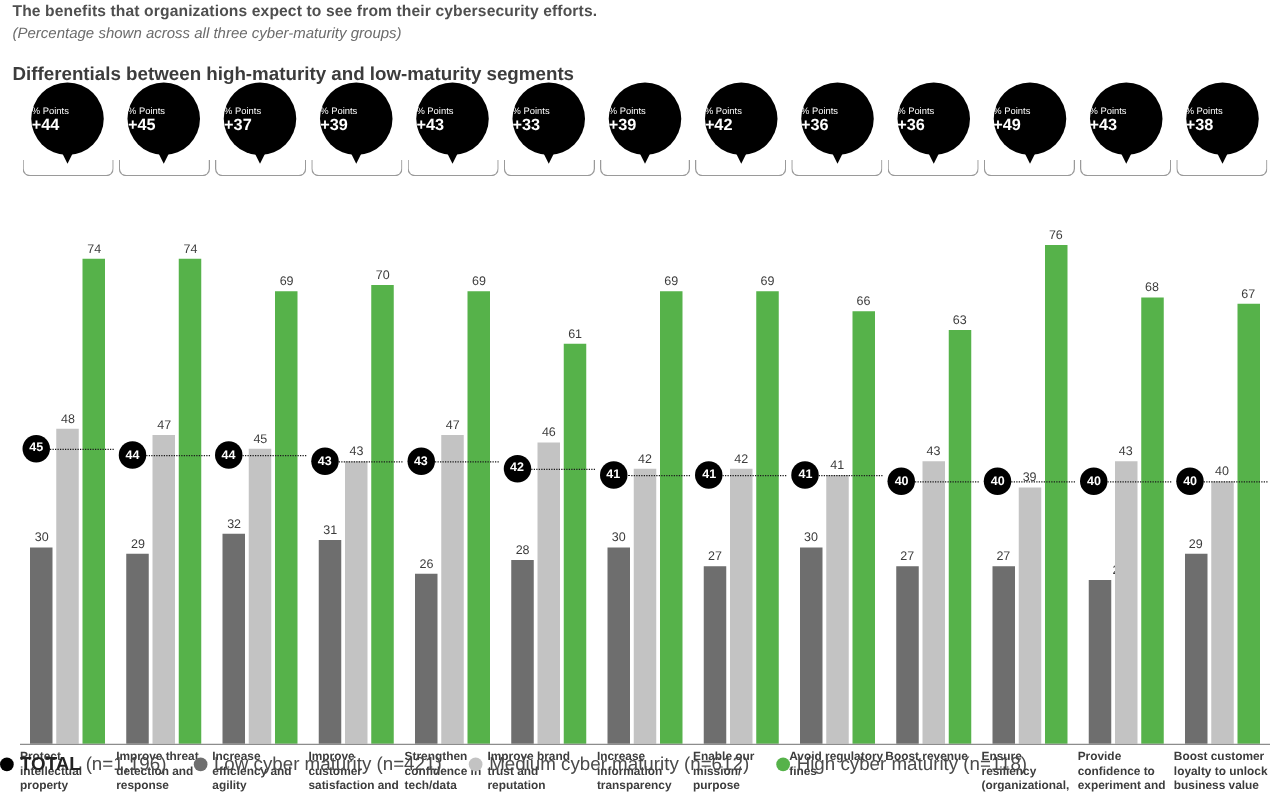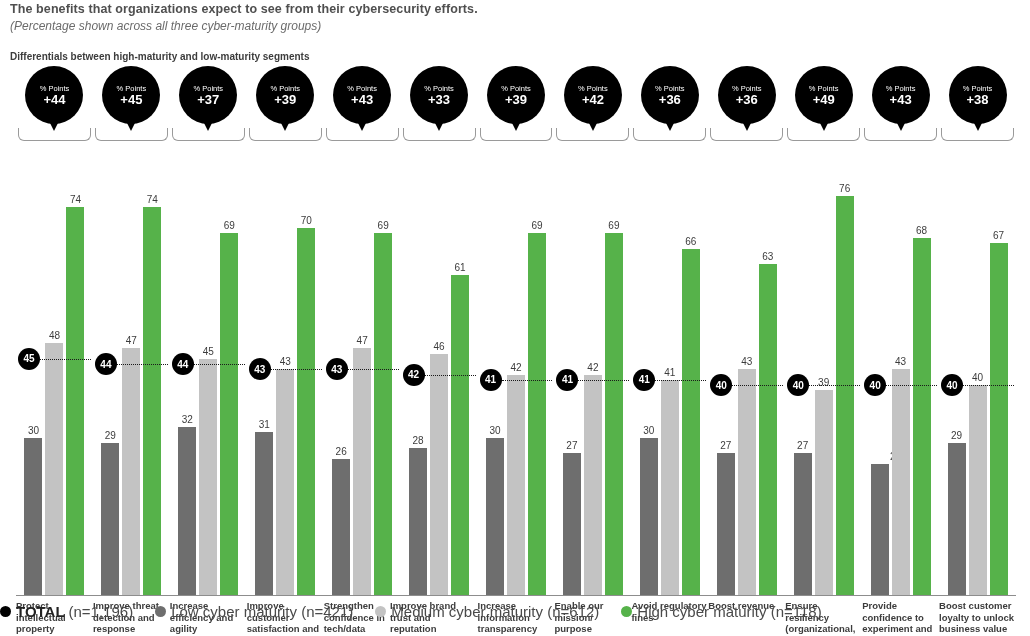--- a/index.html
+++ b/index.html
@@ -15,39 +15,39 @@
     position:absolute;left:10px;top:2px;
     font-size:12.5px;font-weight:bold;color:#4f4f4f;
     letter-spacing:0.1px;
   }
   .subtitle{
     position:absolute;left:10px;top:19px;
     font-size:12px;font-style:italic;color:#6b6b6b;
   }
   .section-label{
     position:absolute;left:10px;top:51px;
-    font-size:10px;font-weight:bold;color:#3c3c3c;
+    font-size:15px;font-weight:bold;color:#3c3c3c;
   }
 
   
   #chart{
     position:absolute;left:0;top:0;width:1030px;height:636px;
   }
   .group{
     position:absolute;
     top:66px;
     height:540px;
   }
 
   
   .pin{
     position:absolute;top:0;left:50%;transform:translateX(-50%);
     width:58px;height:58px;border-radius:50%;
     background:#000;color:#fff;
-    display:flex;flex-direction:column;align-items:center;justify-content:center;
+    display:flex;flex-direction:column;align-items:flex-start;justify-content:center;
     z-index:5;
   }
   .pin .pct{font-size:7.5px;line-height:9px;font-weight:normal;}
   .pin .val{font-size:13px;line-height:14px;font-weight:bold;}
   .pin-tail{
     position:absolute;left:50%;top:55px;transform:translateX(-50%);
     width:0;height:0;
     border-left:5px solid transparent;
     border-right:5px solid transparent;
     border-top:10px solid #000;

